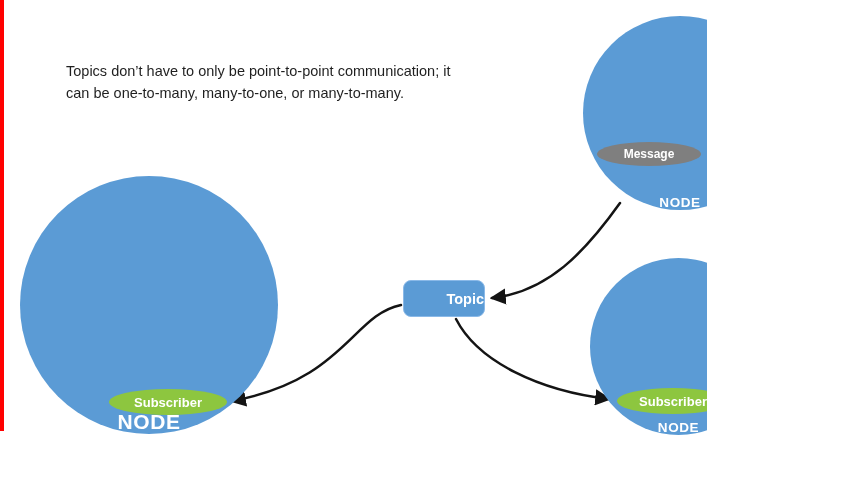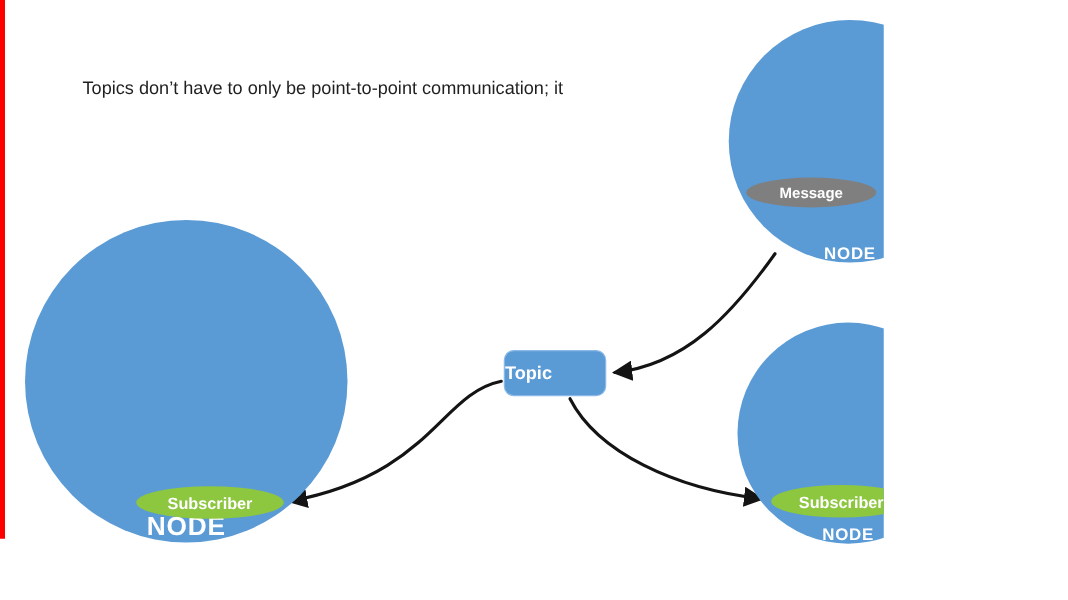--- a/index.html
+++ b/index.html
@@ -78,35 +78,36 @@
   }
   .topic-box{
     position:absolute;
     left:403px;top:280px;width:82px;height:37px;
     background:var(--topic-blue,#5b9bd5);
     border:1px solid #8ab9e8;
     border-radius:8px;
     box-sizing:border-box;
     display:flex;
     align-items:center;
-    justify-content:flex-start;
+    justify-content:flex-end;
     color:#ffffff;
     font-weight:bold;
     font-size:14.5px;
   }
 </style>
 </head>
 <body>
 
 <div class="canvas">
 
   <div class="red-strip"></div>
 
   <div class="caption">
     <div>Topics don’t have to only be point-to-point communication; it</div>
+    <div>can be one-to-many, many-to-one, or many-to-many.</div>
   </div>
 
   <svg class="arrows" width="854" height="480" viewBox="0 0 854 480">
     <defs>
       <marker id="arrowhead" viewBox="0 0 10 10" refX="8.5" refY="5" markerWidth="6.5" markerHeight="6.5" orient="auto-start-reverse">
         <path d="M0,0 L10,5 L0,10 z" fill="#141414"></path>
       </marker>
     </defs>
     <path d="M 620 203 C 585 252 548 292 492 298" fill="none" stroke="#141414" stroke-width="2.5" stroke-linecap="round" marker-end="url(#arrowhead)"></path>
     <path d="M 401 305 C 352 315 345 380 232 401" fill="none" stroke="#141414" stroke-width="2.5" stroke-linecap="round" marker-end="url(#arrowhead)"></path>

